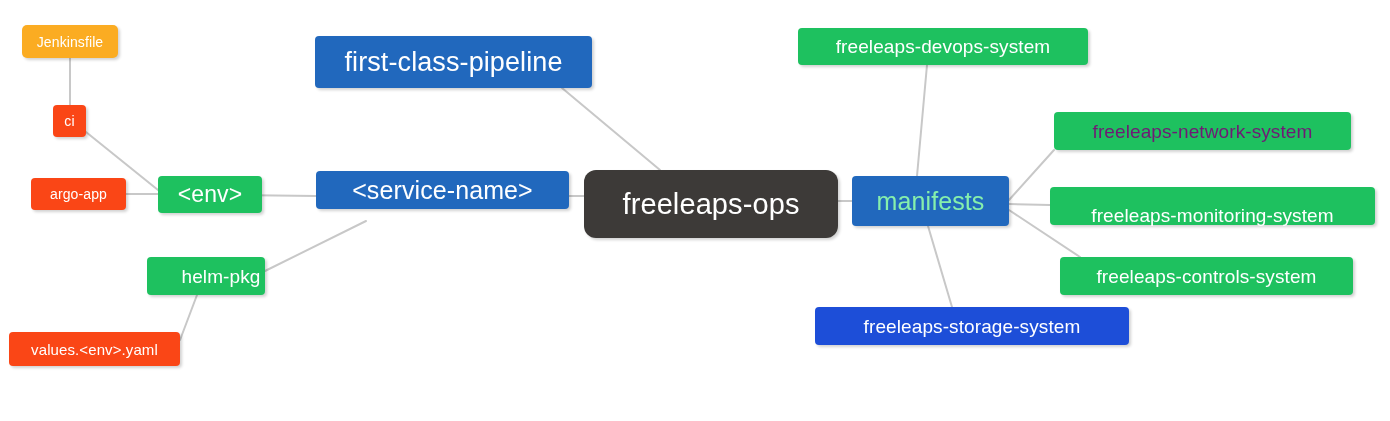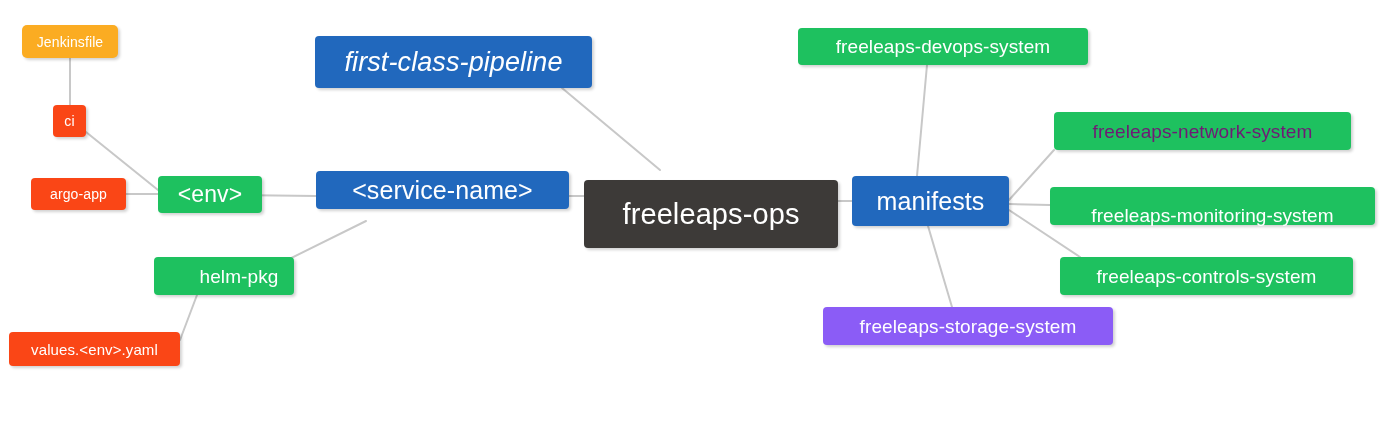--- a/index.html
+++ b/index.html
@@ -65,47 +65,47 @@
       </div>
       <div class="node" style="left: 53px; top: 105px; width: 33px; height: 32px; background: rgb(250, 70, 22); font-size: 14px; border-radius: 4px; color: rgb(255, 255, 255);">
         <span>ci</span>
       </div>
       <div class="node" style="left: 31px; top: 178px; width: 95px; height: 32px; background: rgb(250, 70, 22); font-size: 14px; border-radius: 4px; color: rgb(255, 255, 255);">
         <span>argo-app</span>
       </div>
       <div class="node" style="left: 158px; top: 176px; width: 104px; height: 37px; background: rgb(30, 193, 95); font-size: 23px; border-radius: 4px; color: rgb(255, 255, 255);">
         <span>&lt;env&gt;</span>
       </div>
-      <div class="node" style="left: 154px; top: 257px; width: 140px; height: 38px; background: rgb(30, 193, 95); font-size: 19px; border-radius: 4px; color: rgb(255, 255, 255); padding-left: 30px;">
+      <div class="node" style="left: 147px; top: 257px; width: 118px; height: 38px; background: rgb(30, 193, 95); font-size: 19px; border-radius: 4px; color: rgb(255, 255, 255); padding-left: 30px;">
         <span>helm-pkg</span>
       </div>
       <div class="node" style="left: 9px; top: 332px; width: 171px; height: 34px; background: rgb(250, 70, 22); font-size: 15px; border-radius: 4px; color: rgb(255, 255, 255);">
         <span>values.&lt;env&gt;.yaml</span>
       </div>
-      <div class="node" style="left: 315px; top: 36px; width: 277px; height: 52px; background: rgb(33, 104, 189); font-size: 27px; border-radius: 4px; color: rgb(255, 255, 255); font-style: italic;">
+      <div class="node" style="left: 315px; top: 36px; width: 277px; height: 52px; background: rgb(33, 104, 189); font-size: 27px; border-radius: 4px; color: rgb(255, 255, 255);">
         <span>first-class-pipeline</span>
       </div>
       <div class="node" style="left: 316px; top: 171px; width: 253px; height: 38px; background: rgb(33, 104, 189); font-size: 25px; border-radius: 4px; color: rgb(255, 255, 255);">
         <span>&lt;service-name&gt;</span>
       </div>
-      <div class="node" style="left: 584px; top: 180px; width: 254px; height: 68px; background: rgb(61, 58, 56); font-size: 29px; border-radius: 4px; color: rgb(255, 255, 255);">
+      <div class="node" style="left: 584px; top: 170px; width: 254px; height: 68px; background: rgb(61, 58, 56); font-size: 29px; border-radius: 12px; color: rgb(255, 255, 255);">
         <span>freeleaps-ops</span>
       </div>
-      <div class="node" style="left: 852px; top: 176px; width: 157px; height: 50px; background: rgb(33, 104, 189); font-size: 25px; border-radius: 4px; color: #ffffff;">
+      <div class="node" style="left: 852px; top: 176px; width: 157px; height: 50px; background: rgb(33, 104, 189); font-size: 25px; border-radius: 4px; color: #86efac;">
         <span>manifests</span>
       </div>
       <div class="node" style="left: 798px; top: 28px; width: 290px; height: 37px; background: rgb(30, 193, 95); font-size: 19px; border-radius: 4px; color: rgb(255, 255, 255);">
         <span>freeleaps-devops-system</span>
       </div>
       <div class="node" style="left: 1054px; top: 112px; width: 297px; height: 38px; background: rgb(30, 193, 95); font-size: 19px; border-radius: 4px; color: #701a75;">
         <span>freeleaps-network-system</span>
       </div>
       <div class="node" style="left: 1050px; top: 187px; width: 325px; height: 38px; background: rgb(30, 193, 95); font-size: 19px; border-radius: 4px; color: rgb(255, 255, 255); align-items: flex-end;">
         <span>freeleaps-monitoring-system</span>
       </div>
       <div class="node" style="left: 1060px; top: 257px; width: 293px; height: 38px; background: rgb(30, 193, 95); font-size: 19px; border-radius: 4px; color: rgb(255, 255, 255);">
         <span>freeleaps-controls-system</span>
       </div>
-      <div class="node" style="left: 815px; top: 307px; width: 290px; height: 38px; background: #8b5cf6; font-size: 19px; border-radius: 4px; color: rgb(255, 255, 255); margin-left: 8px;">
+      <div class="node" style="left: 815px; top: 307px; width: 314px; height: 38px; background: #1d4ed8; font-size: 19px; border-radius: 4px; color: rgb(255, 255, 255);">
         <span>freeleaps-storage-system</span>
       </div>
     </div>
 </div>
 
 </body></html>

